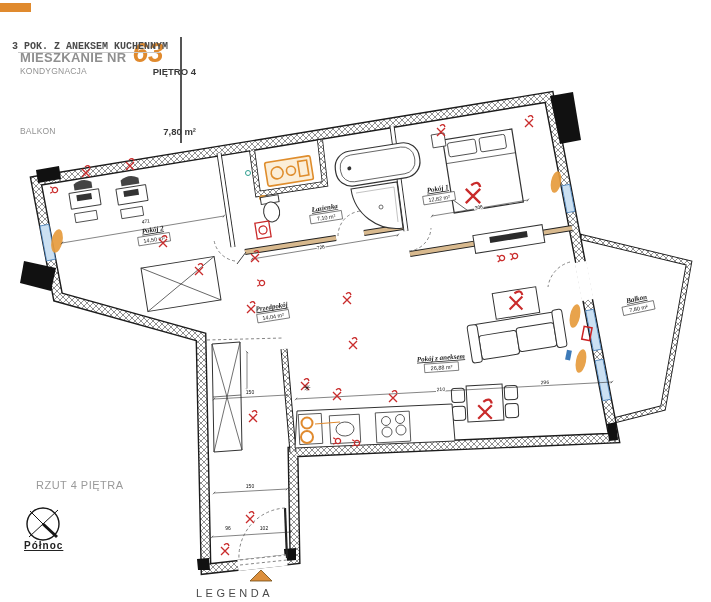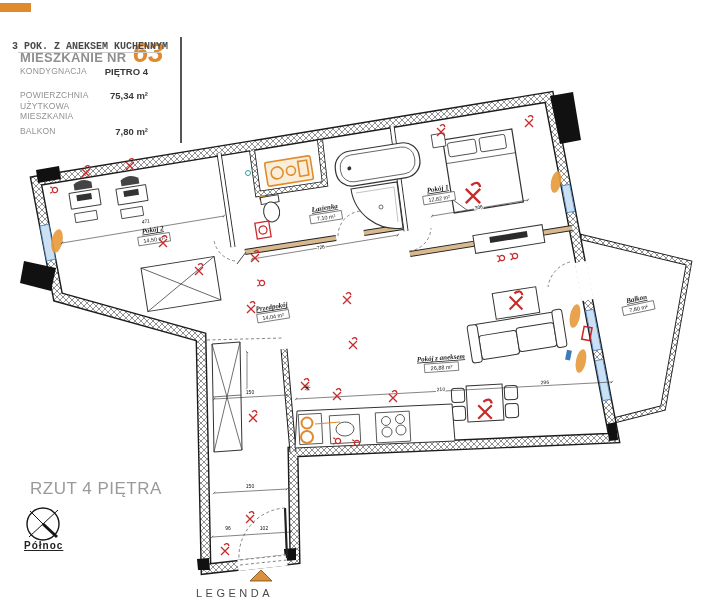--- a/index.html
+++ b/index.html
@@ -8,27 +8,27 @@
   .page svg{position:absolute;left:0;top:0;}
 
   
   .accent-bar{position:absolute;left:0;top:3px;width:31px;height:9px;background:#E08A2E;}
   .title-row{position:absolute;left:20px;top:10px;display:flex;align-items:baseline;gap:6px;margin-top:29px;}
   .title-label{font-size:13px;font-weight:bold;color:#8F8F8F;letter-spacing:.3px;}
   .apt-no{font-size:28px;font-weight:bold;color:#E08A2E;line-height:1;font-style:italic;}
   .subtitle{position:absolute;left:12px;top:41px;font-size:10px;font-weight:bold;color:#4A4A4A;font-family:Liberation Mono, monospace;}
   .subtitle-rule{position:absolute;left:18px;top:52px;width:142px;height:1px;background:#C9C9C9;}
   .v-divider{position:absolute;left:180px;top:37px;width:1.5px;height:106px;background:#555;}
-  .spec-row{position:absolute;left:20px;width:128px;display:flex;align-items:flex-start;}
+  .spec-row{position:absolute;left:20px;width:176px;display:flex;align-items:flex-end;}
   .spec-label{width:96px;font-size:8.5px;color:#929292;line-height:1.25;letter-spacing:.2px;}
   .spec-value{flex:1;text-align:right;font-size:9.5px;font-weight:bold;color:#3A3A3A;white-space:nowrap;}
   .row1{top:66px;} .row2{top:90px;} .row3{top:126px;}
 
   
-  .plan-label{position:absolute;left:30px;top:479px;font-size:17px;color:#9A9A9A;letter-spacing:.5px;}
+  .plan-label{position:absolute;left:36px;top:479px;font-size:11px;color:#9A9A9A;letter-spacing:.5px;}
   .compass-label{position:absolute;left:24px;top:540px;font-size:10px;font-weight:bold;color:#222;letter-spacing:1px;text-decoration:underline;}
   .legend-label{position:absolute;left:196px;top:587px;font-size:11px;color:#4A4A4A;letter-spacing:3.5px;}
 
   
   .wm{font-family:"Liberation Sans",sans-serif;font-weight:bold;font-size:40px;fill:#C6C6C6;opacity:.75;letter-spacing:6px;}
   .rname{font-family:"Liberation Serif",serif;font-style:italic;font-weight:bold;font-size:7px;fill:#1a1a1a;text-anchor:middle;text-decoration:underline;}
   .rarea{font-family:"Liberation Sans",sans-serif;font-size:5.5px;fill:#1a1a1a;text-anchor:middle;}
   .abox{fill:#fff;stroke:#333;stroke-width:.6;}
   .dim{stroke:#333;stroke-width:.6;marker-start:url(#tk);marker-end:url(#tk);}
   .dimt{font-family:"Liberation Sans",sans-serif;font-size:5px;fill:#111;text-anchor:middle;paint-order:stroke;stroke:#fff;stroke-width:2px;}
@@ -331,24 +331,20 @@
     <span class="apt-no">63</span>
   </div>
   <div class="subtitle">3 POK. Z ANEKSEM KUCHENNYM</div>
   <div class="subtitle-rule"></div>
   <div class="v-divider"></div>
 
   <div class="spec-row row1">
     <div class="spec-label">KONDYGNACJA</div>
     <div class="spec-value">PIĘTRO 4</div>
   </div>
-  <div class="spec-row row2">
-    <div class="spec-label">POWIERZCHNIA UŻYTKOWA MIESZKANIA</div>
-    <div class="spec-value">75,34 m²</div>
-  </div>
   <div class="spec-row row3">
     <div class="spec-label">BALKON</div>
     <div class="spec-value">7,80 m²</div>
   </div>
 
   <div class="plan-label">RZUT 4 PIĘTRA</div>
   <div class="compass-label">Północ</div>
   <div class="legend-label">LEGENDA</div>
 </div>
 

